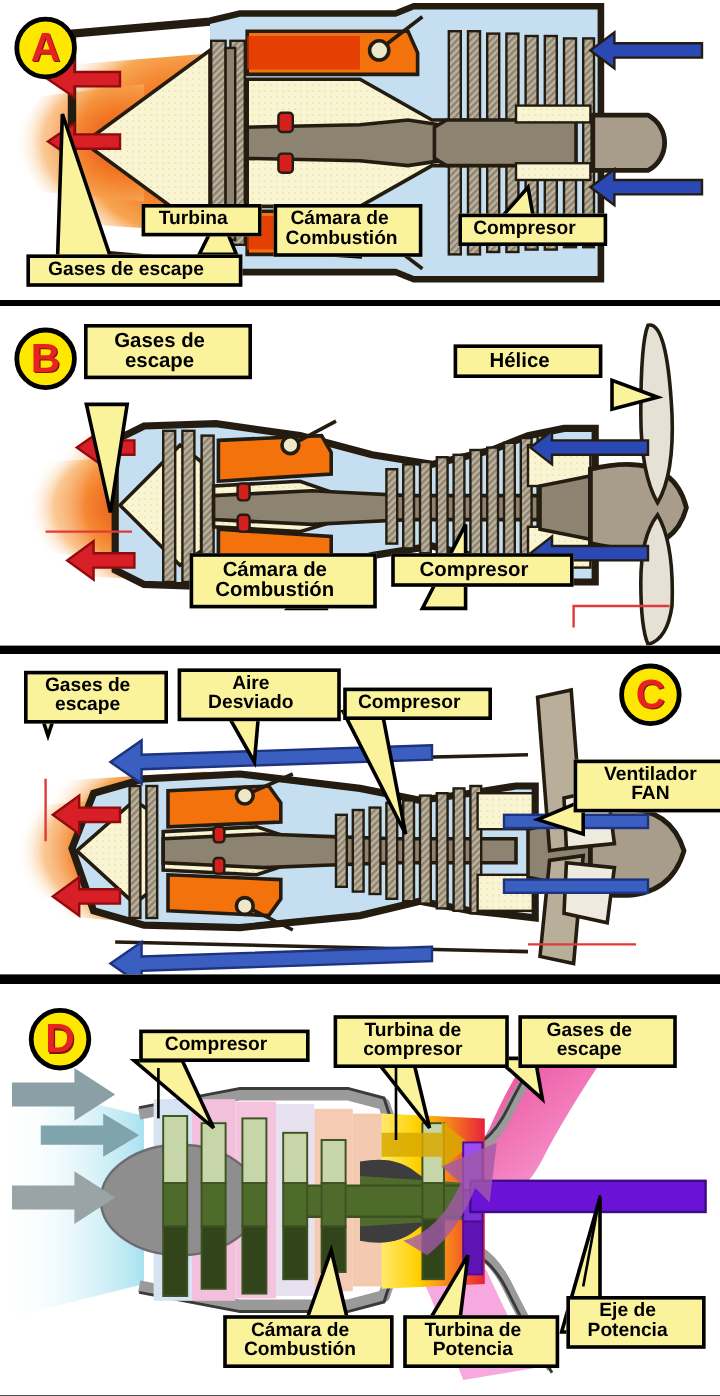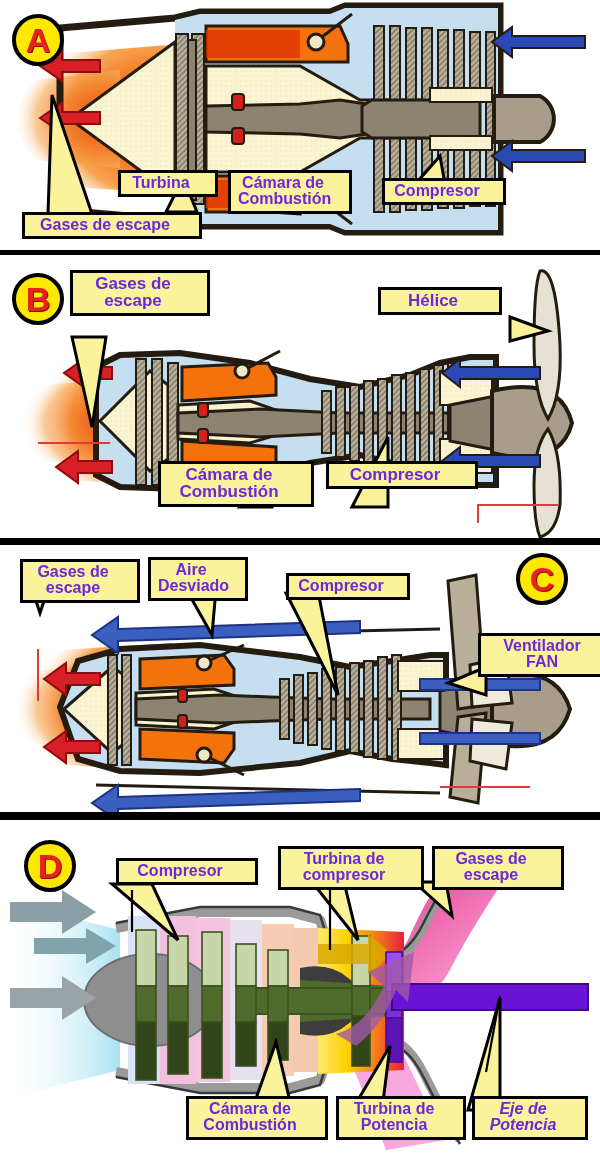--- a/index.html
+++ b/index.html
@@ -13,21 +13,21 @@
   #panel-d{top:820px;height:343px;width:600px;}
 
   .stage{position:absolute;inset:0;}
   svg.art{position:absolute;left:0;top:0;width:600px;height:100%;}
 
   
   .label{
     position:absolute;
     background:#fbf39b;
     border:3px solid #000;
-    color:#6d28d9;
+    color:#000000;
     font-weight:bold;
     line-height:1.02;
     text-align:center;
     padding:2px 21px 3px 7px;
     box-sizing:border-box;
     white-space:pre-line;
     z-index:40;
   }
   .label.md{font-size:16px;}
   .label.lg{font-size:17px;}
@@ -374,21 +374,21 @@
           <path d="M448 138 L486 122 L486 150 Z"></path>
         </g>
       </svg>
     </div>
 
     <div class="badge" id="badge-c">C</div>
 
     <div class="label md" style="left:20px;top:14px;width:120px;">Gases de
 escape</div>
 
-    <div class="label md" style="left:148px;top:12px;width:100px;">Aire
+    <div class="label md" style="left:148px;top:12px;width:136px;">Aire
 Desviado</div>
 
     <div class="label md" style="left:286px;top:28px;width:124px;">Compresor</div>
 
     <div class="label md" style="left:478px;top:88px;width:142px;">Ventilador
 FAN</div>
   </div>
 
   <div class="panel" id="panel-d">
     <div class="stage">
@@ -530,17 +530,17 @@
 
     <div class="label md" style="left:432px;top:26px;width:132px;">Gases de
 escape</div>
 
     <div class="label md" style="left:186px;top:276px;width:142px;">Cámara de
 Combustión</div>
 
     <div class="label md" style="left:336px;top:276px;width:130px;">Turbina de
 Potencia</div>
 
-    <div class="label md" style="left:472px;top:276px;width:116px;font-style:italic;">Eje de
+    <div class="label md" style="left:472px;top:260px;width:116px;">Eje de
 Potencia</div>
   </div>
 
 </div>
 
 </body></html>

